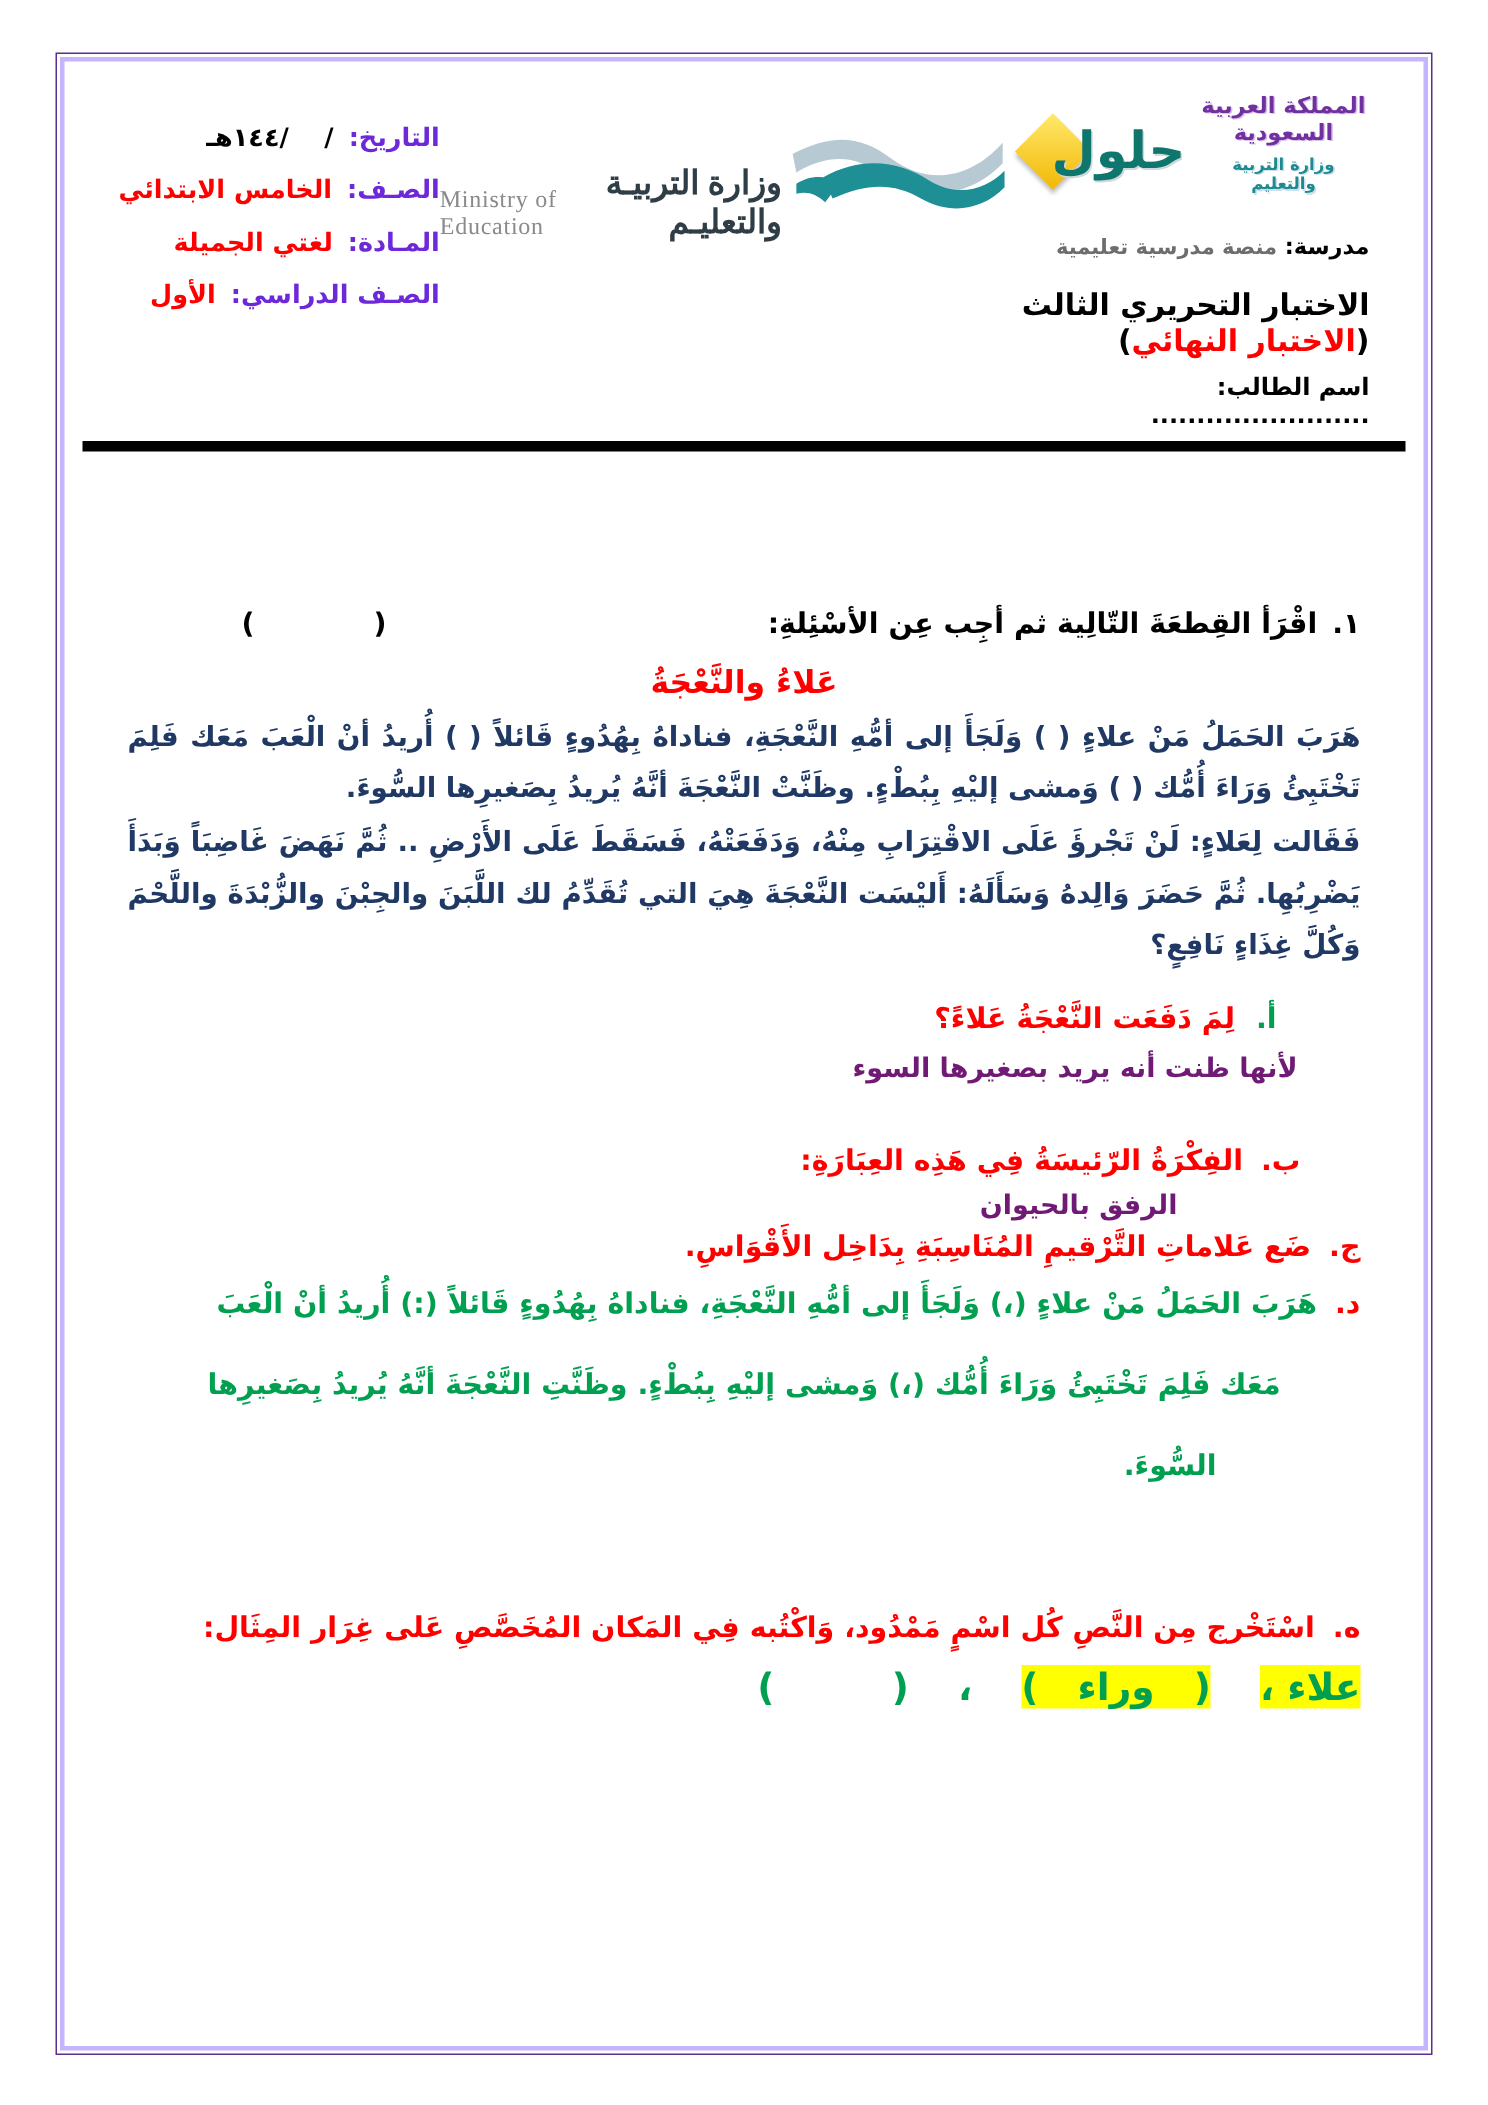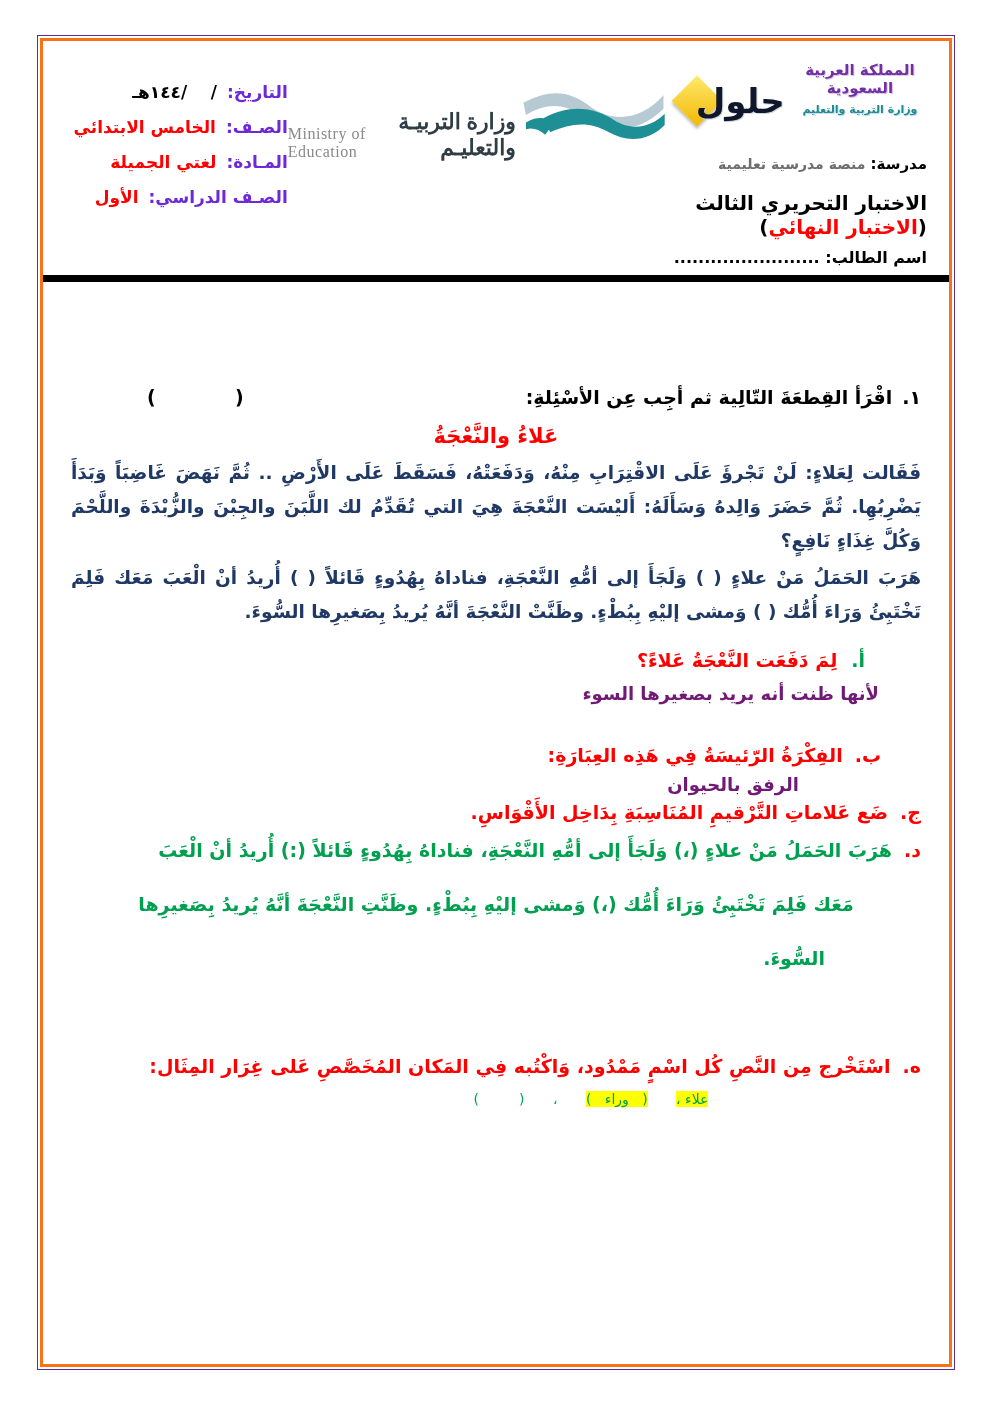--- a/index.html
+++ b/index.html
@@ -10,45 +10,45 @@
     position: relative;
     width: 992px;
     height: 1403px;
     background: #ffffff;
     direction: rtl;
     overflow: hidden;
   }
   .frame {
     position: absolute;
     top: 38px; right: 40px; left: 40px; bottom: 36px;
-    border: 3px solid #f97316;
+    border: 3px solid #c4b5fd;
     outline: 1px solid #5B2D8E;
     outline-offset: 2px;
-    padding: 12px 22px 0;
+    padding: 12px 36px 0;
     overflow: hidden;
   }
 
   
   .header { display: flex; align-items: flex-start; }
 
   .header-right { width: 345px; }
   .emblem-row { display: flex; gap: 4px; height: 100px; align-items: flex-start; }
   .emblem-text { flex: 1; text-align: center; padding-top: 8px; }
   .emblem-l1 { font-size: 15px; font-weight: bold; color: #7030A0; text-shadow: 1px 1px 0 #d9c2e8; }
   .emblem-l2 { font-size: 11px; font-weight: bold; color: #1d8a8f; margin-top: 6px; text-shadow: 1px 1px 0 #cde; }
   .holool-logo { width: 118px; height: 74px; position: relative; margin-top: 18px; flex: 0 0 auto; }
   .holool-diamond {
     position: absolute; left: 8px; top: 12px; width: 36px; height: 36px;
     transform: rotate(45deg);
     background: linear-gradient(135deg, #ffe96b 0%, #f2b705 100%);
     box-shadow: 2px 2px 3px rgba(0,0,0,.25);
   }
   .holool-text {
     position: absolute; right: 4px; top: 10px;
-    font-size: 34px; font-weight: bold; color: #0f172a;
+    font-size: 34px; font-weight: bold; color: #0f766e;
     text-shadow: 1px 1px 0 #cfd8dc;
   }
   .school-line { font-size: 15px; font-weight: bold; margin-top: 2px; text-align: right; color: #000; }
   .school-value { color: #6d6d6d; font-size: 14px; }
   .exam-line { font-size: 20px; font-weight: bold; margin-top: 18px; text-align: right; color: #000; }
   .exam-highlight { color: #FF0000; }
   .student-line { font-size: 16px; font-weight: bold; margin-top: 9px; text-align: right; color: #000; }
   .student-dots { letter-spacing: 1px; color: #000; }
 
   .header-center { flex: 1; display: flex; align-items: flex-end; padding-top: 16px; font-family: Liberation Serif, serif; }
@@ -89,21 +89,21 @@
   .qb-question { margin-top: 40px; padding-right: 40px; }
   .qb-answer { margin-top: 8px; padding-right: 122px; font-size: 18px; font-weight: bold; }
 
   .qc-question { margin-top: 6px; }
 
   .qd-block { margin-top: 10px; line-height: 1.85; }
   .qd-line2 { text-align: center; margin-top: 19px; }
   .qd-line3 { text-align: right; padding-right: 96px; margin-top: 19px; }
 
   .qe-question { margin-top: 78px; }
-  .qe-answer { margin-top: 14px; text-align: center; padding-left: 190px; font-size: 14px; font-weight: normal; }
+  .qe-answer { margin-top: 14px; padding-left: 190px; font-size: 25px; font-weight: bold; }
   .qe-part { white-space: pre; }
   .qe-part + .qe-part { margin-right: 24px; }
   .hl { background: #FFFF00; }
 </style>
 </head>
 <body>
 
 <div class="page">
   <div class="frame">
 
@@ -170,22 +170,22 @@
 
       <div class="q1-row">
         <span class="q1-number">١.</span>
         <span class="q1-text">اقْرَأ القِطعَةَ التّالِية ثم أجِب عِن الأسْئِلةِ:</span>
         <span class="q1-brackets">(            )</span>
       </div>
 
       <div class="passage-title">عَلاءُ والنَّعْجَةُ</div>
 
       <div class="passage">
+        <p>هَرَبَ الحَمَلُ مَنْ علاءٍ ( ) وَلَجَأَ إلى أمُّهِ النَّعْجَةِ، فناداهُ بِهُدُوءٍ قَائلاً ( ) أُريدُ أنْ الْعَبَ مَعَك فَلِمَ تَخْتَبِئُ وَرَاءَ أُمُّك ( ) وَمشى إليْهِ بِبُطْءٍ. وظَنَّتْ النَّعْجَةَ أنَّهُ يُريدُ بِصَغيرِها السُّوءَ.</p>
         <p>فَقَالت لِعَلاءٍ: لَنْ تَجْرؤَ عَلَى الاقْتِرَابِ مِنْهُ،  وَدَفَعَتْهُ، فَسَقَطَ عَلَى الأَرْضِ .. ثُمَّ نَهَضَ غَاضِبَاً وَبَدَأَ يَضْرِبُهِا. ثُمَّ حَضَرَ وَالِدهُ وَسَأَلَهُ: أَليْسَت النَّعْجَةَ هِيَ التي تُقَدِّمُ لك اللَّبَنَ والجِبْنَ والزُّبْدَةَ واللَّحْمَ وَكُلَّ غِذَاءٍ نَافِعٍ؟</p>
-        <p>هَرَبَ الحَمَلُ مَنْ علاءٍ ( ) وَلَجَأَ إلى أمُّهِ النَّعْجَةِ، فناداهُ بِهُدُوءٍ قَائلاً ( ) أُريدُ أنْ الْعَبَ مَعَك فَلِمَ تَخْتَبِئُ وَرَاءَ أُمُّك ( ) وَمشى إليْهِ بِبُطْءٍ. وظَنَّتْ النَّعْجَةَ أنَّهُ يُريدُ بِصَغيرِها السُّوءَ.</p>
       </div>
 
       <div class="q-line qa-question">
         <span class="label-green">أ.</span><span class="q-red">لِمَ دَفَعَت النَّعْجَةُ عَلاءً؟</span>
       </div>
       <div class="qa-answer ans-blue">لأنها ظنت أنه يريد بصغيرها السوء</div>
 
       <div class="q-line qb-question">
         <span class="label-red">ب.</span><span class="q-red">الفِكْرَةُ الرّئيسَةُ فِي هَذِه العِبَارَةِ:</span>
       </div>

